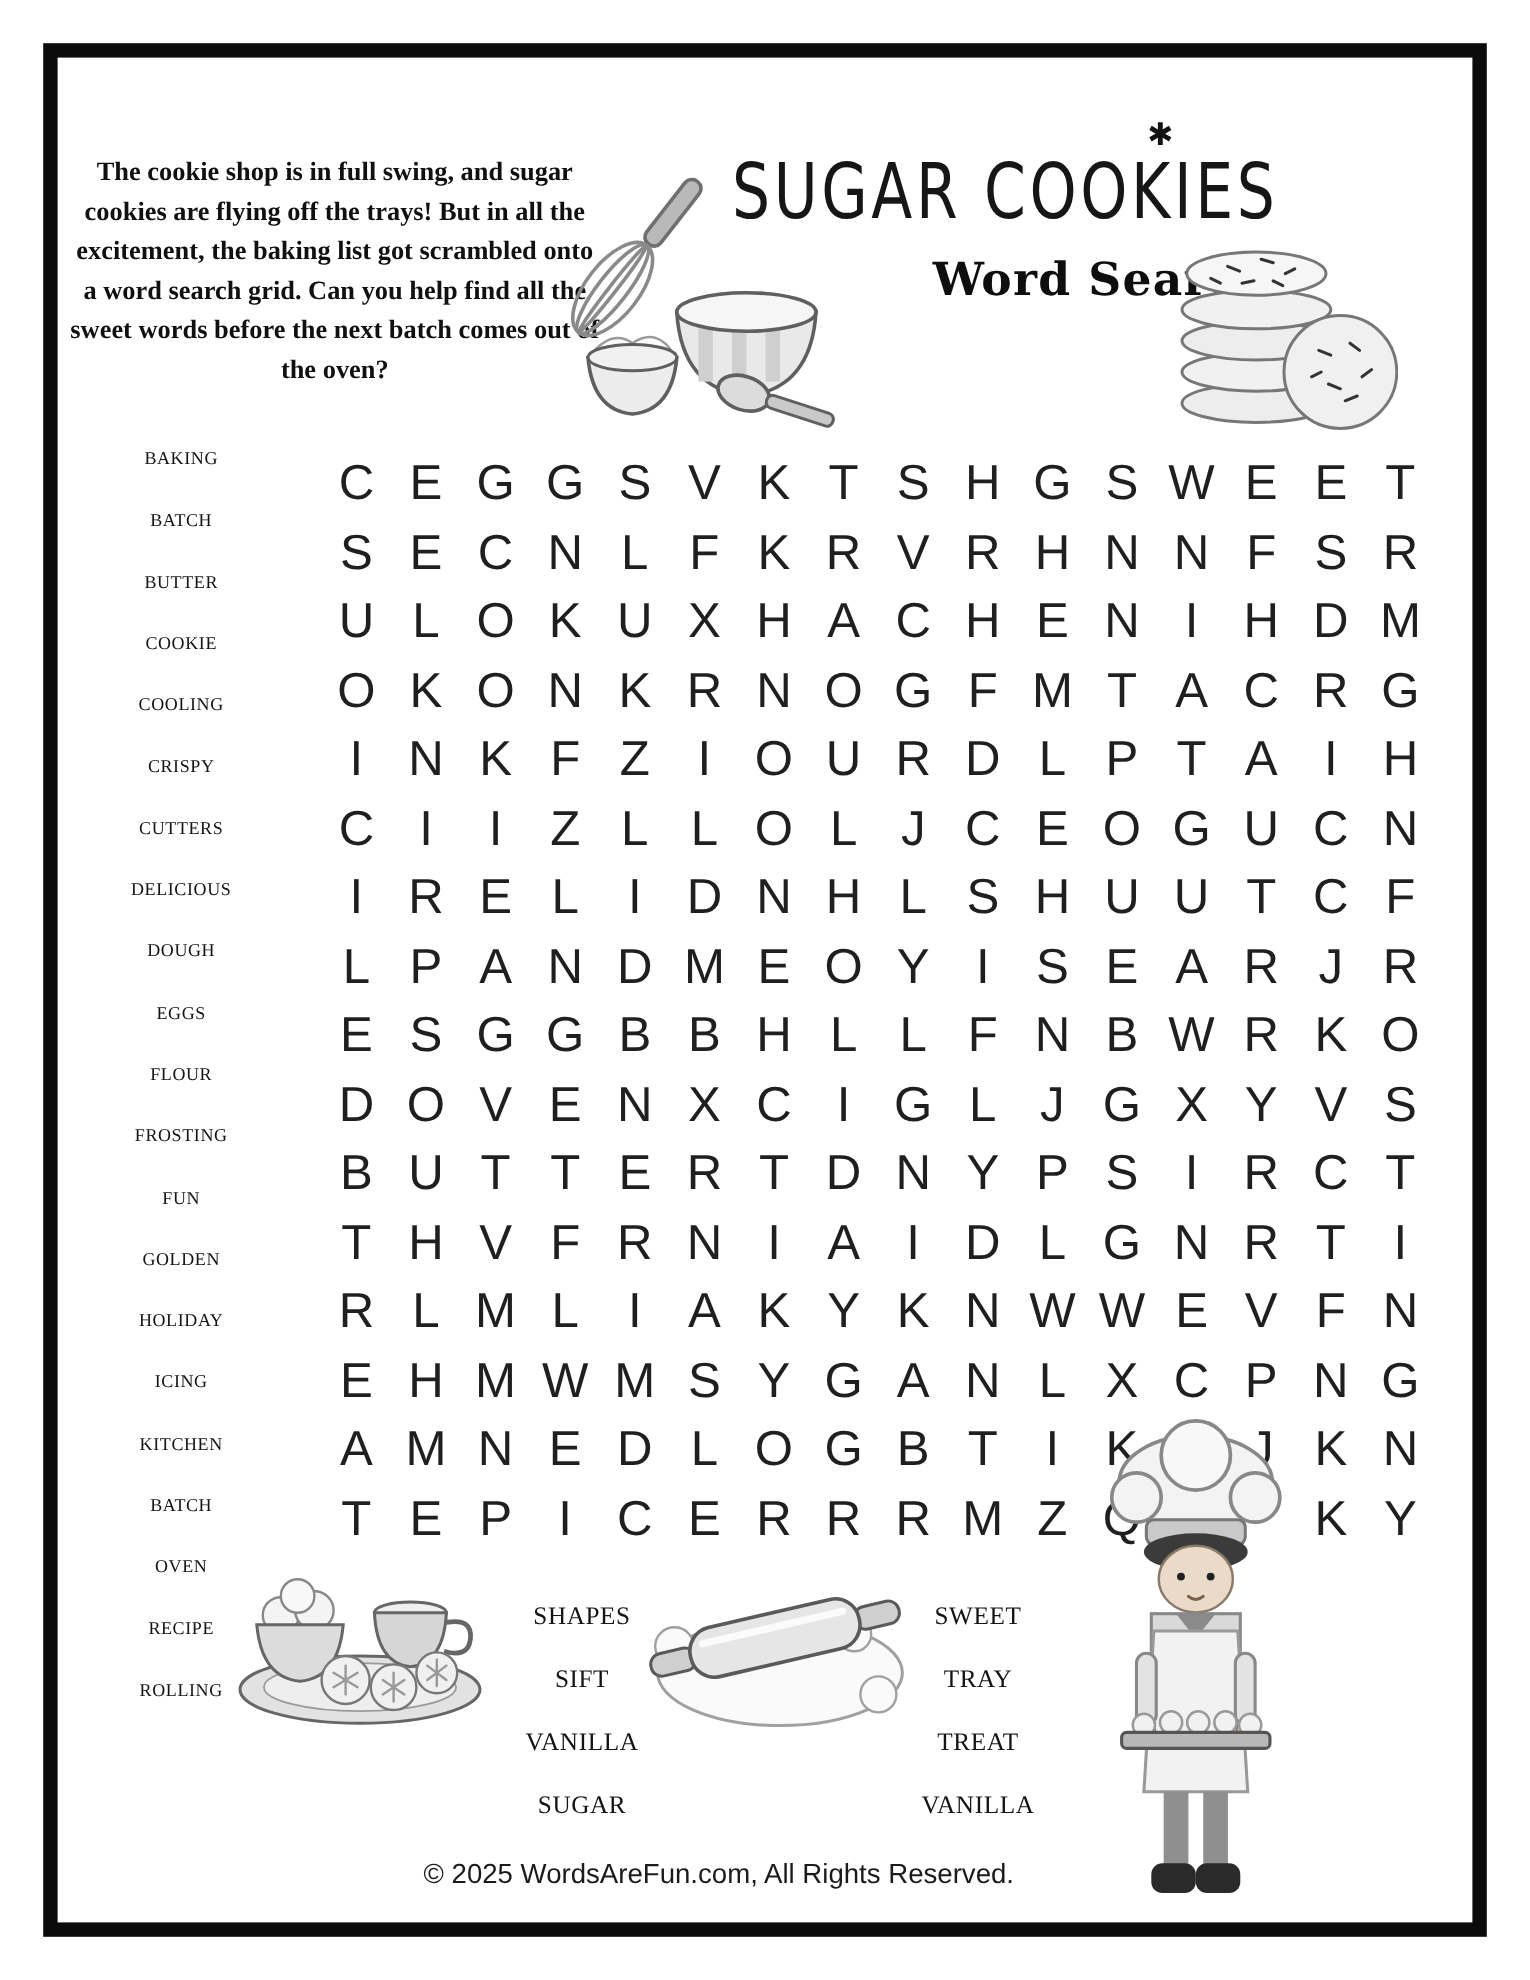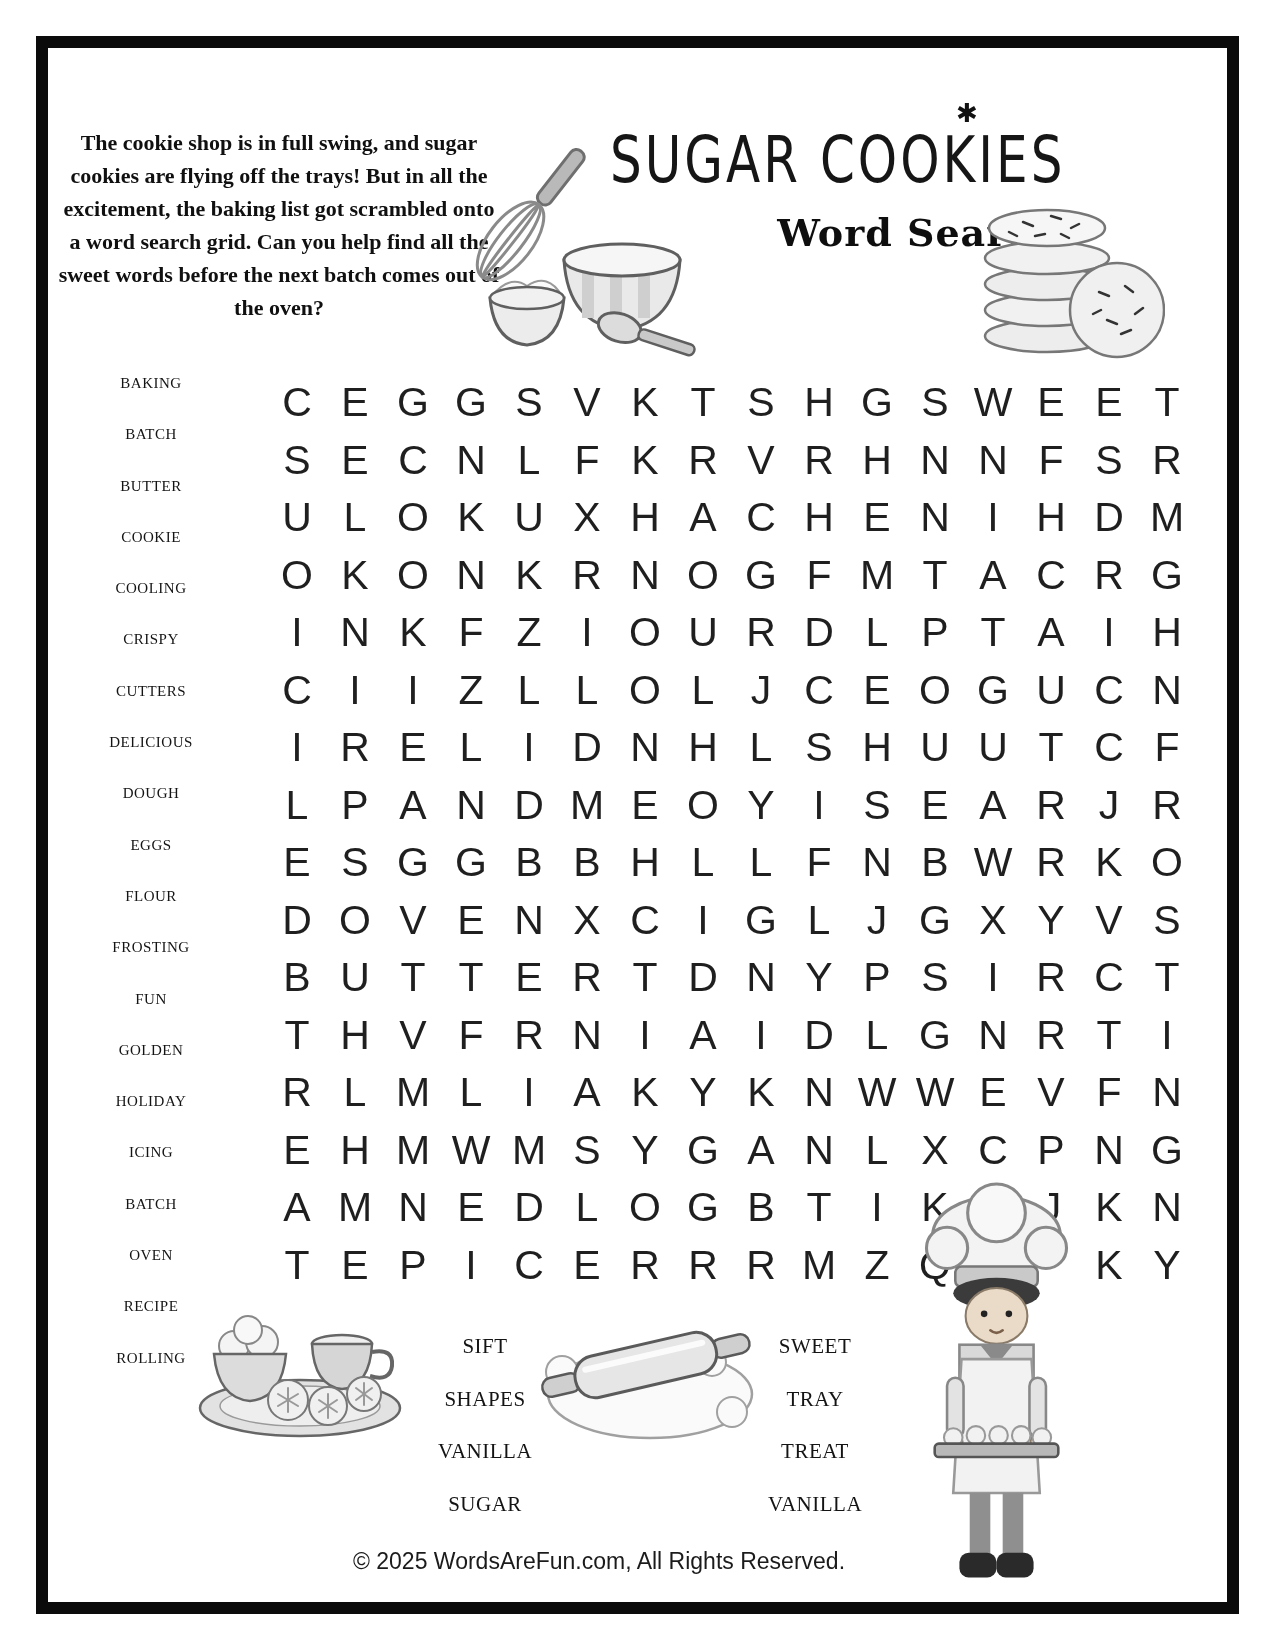--- a/index.html
+++ b/index.html
@@ -381,31 +381,32 @@
         <li>CUTTERS</li>
         <li>DELICIOUS</li>
         <li>DOUGH</li>
         <li>EGGS</li>
         <li>FLOUR</li>
         <li>FROSTING</li>
         <li>FUN</li>
         <li>GOLDEN</li>
         <li>HOLIDAY</li>
         <li>ICING</li>
+        <li>KITCHEN</li>
         <li>BATCH</li>
         <li>OVEN</li>
         <li>RECIPE</li>
         <li>ROLLING</li>
       </ul>
   </div>
 
   <div class="list-middle">
     <ul class="wordlist">
+        <li>SHAPES</li>
         <li>SIFT</li>
-        <li>SHAPES</li>
         <li>VANILLA</li>
         <li>SUGAR</li>
       </ul>
   </div>
 
   <div class="list-right">
     <ul class="wordlist">
         <li>SWEET</li>
         <li>TRAY</li>
         <li>TREAT</li>

